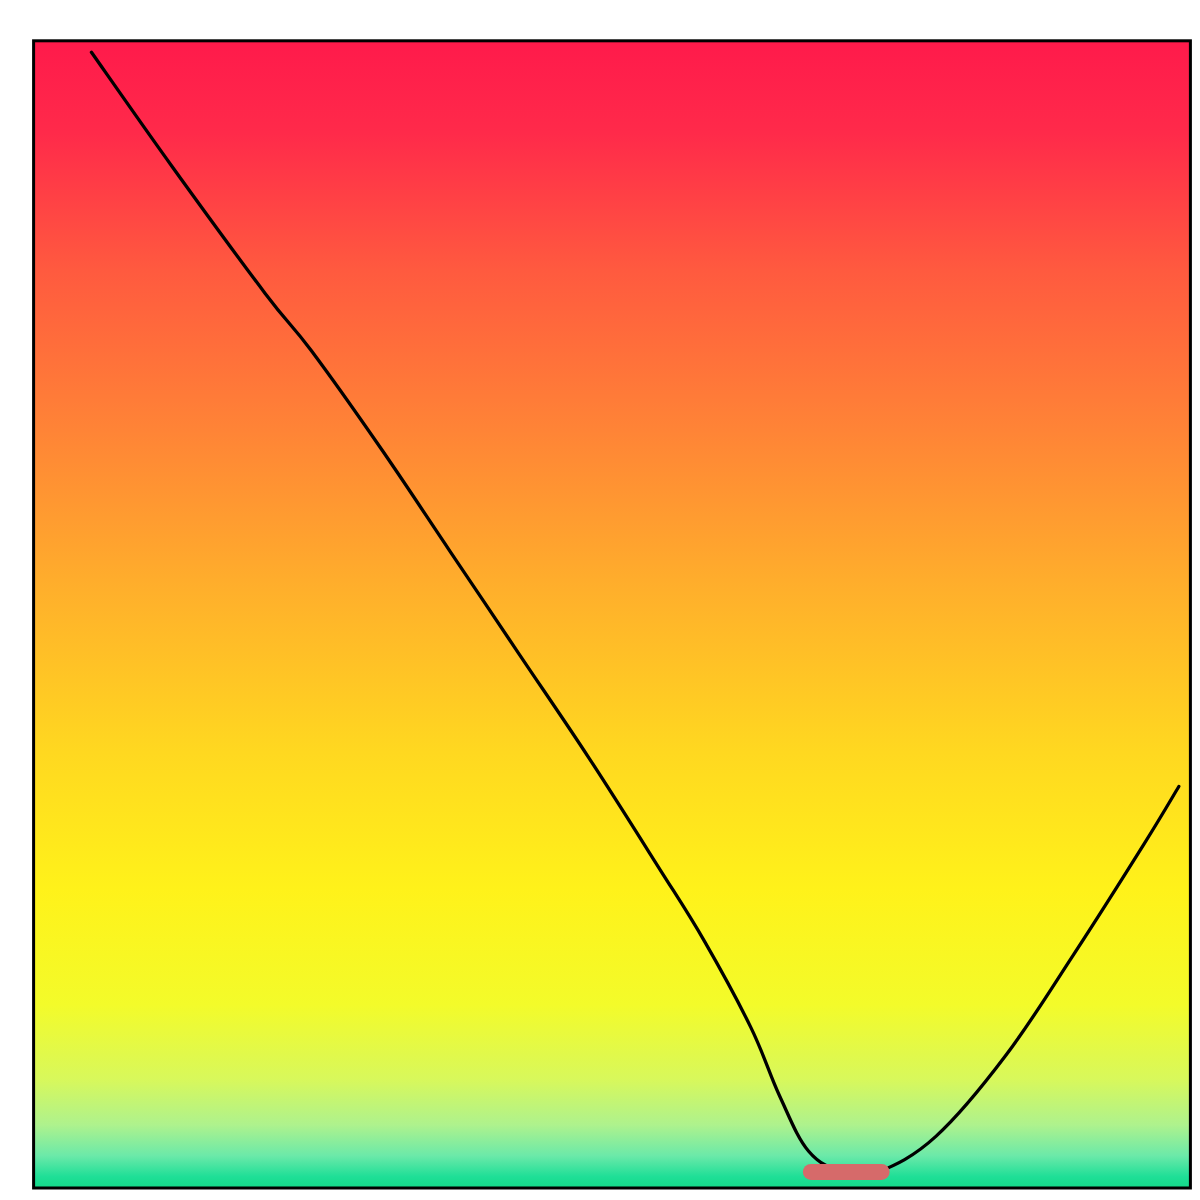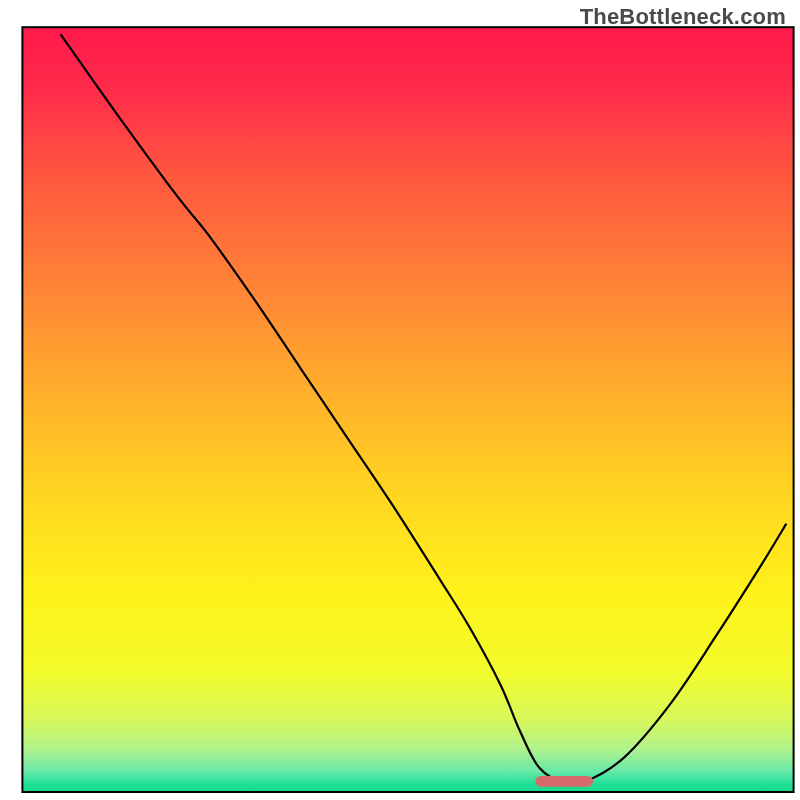--- a/index.html
+++ b/index.html
@@ -31,21 +31,20 @@
     left: 0;
     top: 0;
     width: 800px;
     height: 800px;
   }
 </style>
 </head>
 <body>
 
 <div class="chart-container">
-  <div class="watermark">TheBottleneck.com</div>
 
   <svg class="plot" viewBox="0 0 800 800" preserveAspectRatio="none">
     <defs>
       <linearGradient id="bg-grad" x1="0" y1="0" x2="0" y2="1">
           <stop offset="0%" stop-color="#ff1a4b"></stop>
           <stop offset="8%" stop-color="#ff2a4a"></stop>
           <stop offset="20%" stop-color="#ff5a3f"></stop>
           <stop offset="34%" stop-color="#ff8436"></stop>
           <stop offset="48%" stop-color="#ffb02b"></stop>
           <stop offset="62%" stop-color="#ffd820"></stop>

